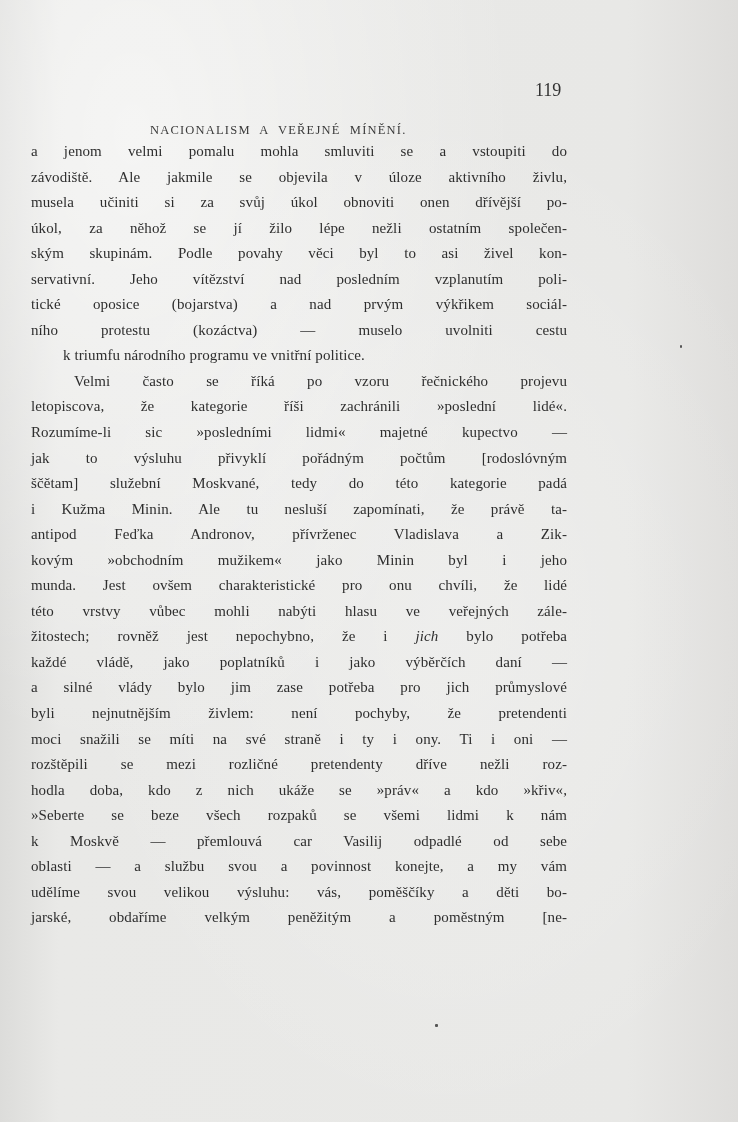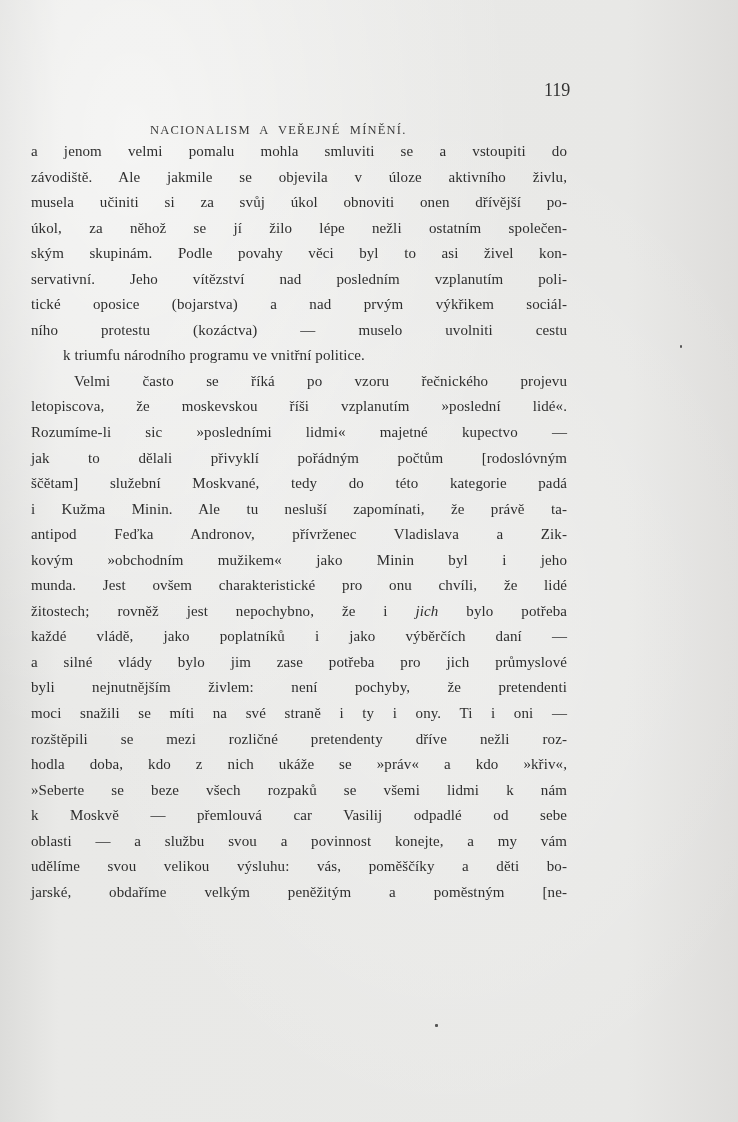--- a/index.html
+++ b/index.html
@@ -32,21 +32,20 @@
       color: #3a3a3a;
       word-spacing: 5px;
       margin-top: 37px;
     }
     .page-number {
       position: absolute;
       top: 80px;
       left: 535px;
       font-size: 18px;
       color: #333;
-      margin-left: 9px;
     }
     .text-block {
       position: absolute;
       top: 139px;
       left: 31px;
       width: 536px;
     }
     .line {
       height: 25.55px;
       line-height: 25.55px;
@@ -83,28 +82,29 @@
   <div class="line">a jenom velmi pomalu mohla smluviti se a vstoupiti do</div>
   <div class="line">závodiště. Ale jakmile se objevila v úloze aktivního živlu,</div>
   <div class="line">musela učiniti si za svůj úkol obnoviti onen dřívější po-</div>
   <div class="line">úkol, za něhož se jí žilo lépe nežli ostatním společen-</div>
   <div class="line">ským skupinám. Podle povahy věci byl to asi živel kon-</div>
   <div class="line">servativní. Jeho vítězství nad posledním vzplanutím poli-</div>
   <div class="line">tické oposice (bojarstva) a nad prvým výkřikem sociál-</div>
   <div class="line">ního protestu (kozáctva) — muselo uvolniti cestu</div>
   <div class="line last">k triumfu národního programu ve vnitřní politice.</div>
   <div class="line indent">Velmi často se říká po vzoru řečnického projevu</div>
-  <div class="line">letopiscova, že moskevskou říši vzplanutím »poslední lidé«.</div>
+  <div class="line">letopiscova, že kategorie říši zachránili »poslední lidé«.</div>
   <div class="line">Rozumíme-li sic »posledními lidmi« majetné kupectvo —</div>
-  <div class="line">jak to dělali přivyklí pořádným počtům [rodoslóvným</div>
+  <div class="line">jak to výsluhu přivyklí pořádným počtům [rodoslóvným</div>
   <div class="line">ščětam] služební Moskvané, tedy do této kategorie padá</div>
   <div class="line">i Kužma Minin. Ale tu nesluší zapomínati, že právě ta-</div>
   <div class="line">antipod Feďka Andronov, přívrženec Vladislava a Zik-</div>
   <div class="line">kovým »obchodním mužikem« jako Minin byl i jeho</div>
   <div class="line">munda. Jest ovšem charakteristické pro onu chvíli, že lidé</div>
+  <div class="line">této vrstvy vůbec mohli nabýti hlasu ve veřejných zále-</div>
   <div class="line">žitostech; rovněž jest nepochybno, že i <i>jich</i> bylo potřeba</div>
   <div class="line">každé vládě, jako poplatníků i jako výběrčích daní —</div>
   <div class="line">a silné vlády bylo jim zase potřeba pro jich průmyslové</div>
   <div class="line">byli nejnutnějším živlem: není pochyby, že pretendenti</div>
   <div class="line">moci snažili se míti na své straně i ty i ony. Ti i oni —</div>
   <div class="line">rozštěpili se mezi rozličné pretendenty dříve nežli roz-</div>
   <div class="line">hodla doba, kdo z nich ukáže se »práv« a kdo »křiv«,</div>
   <div class="line">»Seberte se beze všech rozpaků se všemi lidmi k nám</div>
   <div class="line">k Moskvě — přemlouvá car Vasilij odpadlé od sebe</div>
   <div class="line">oblasti — a službu svou a povinnost konejte, a my vám</div>

